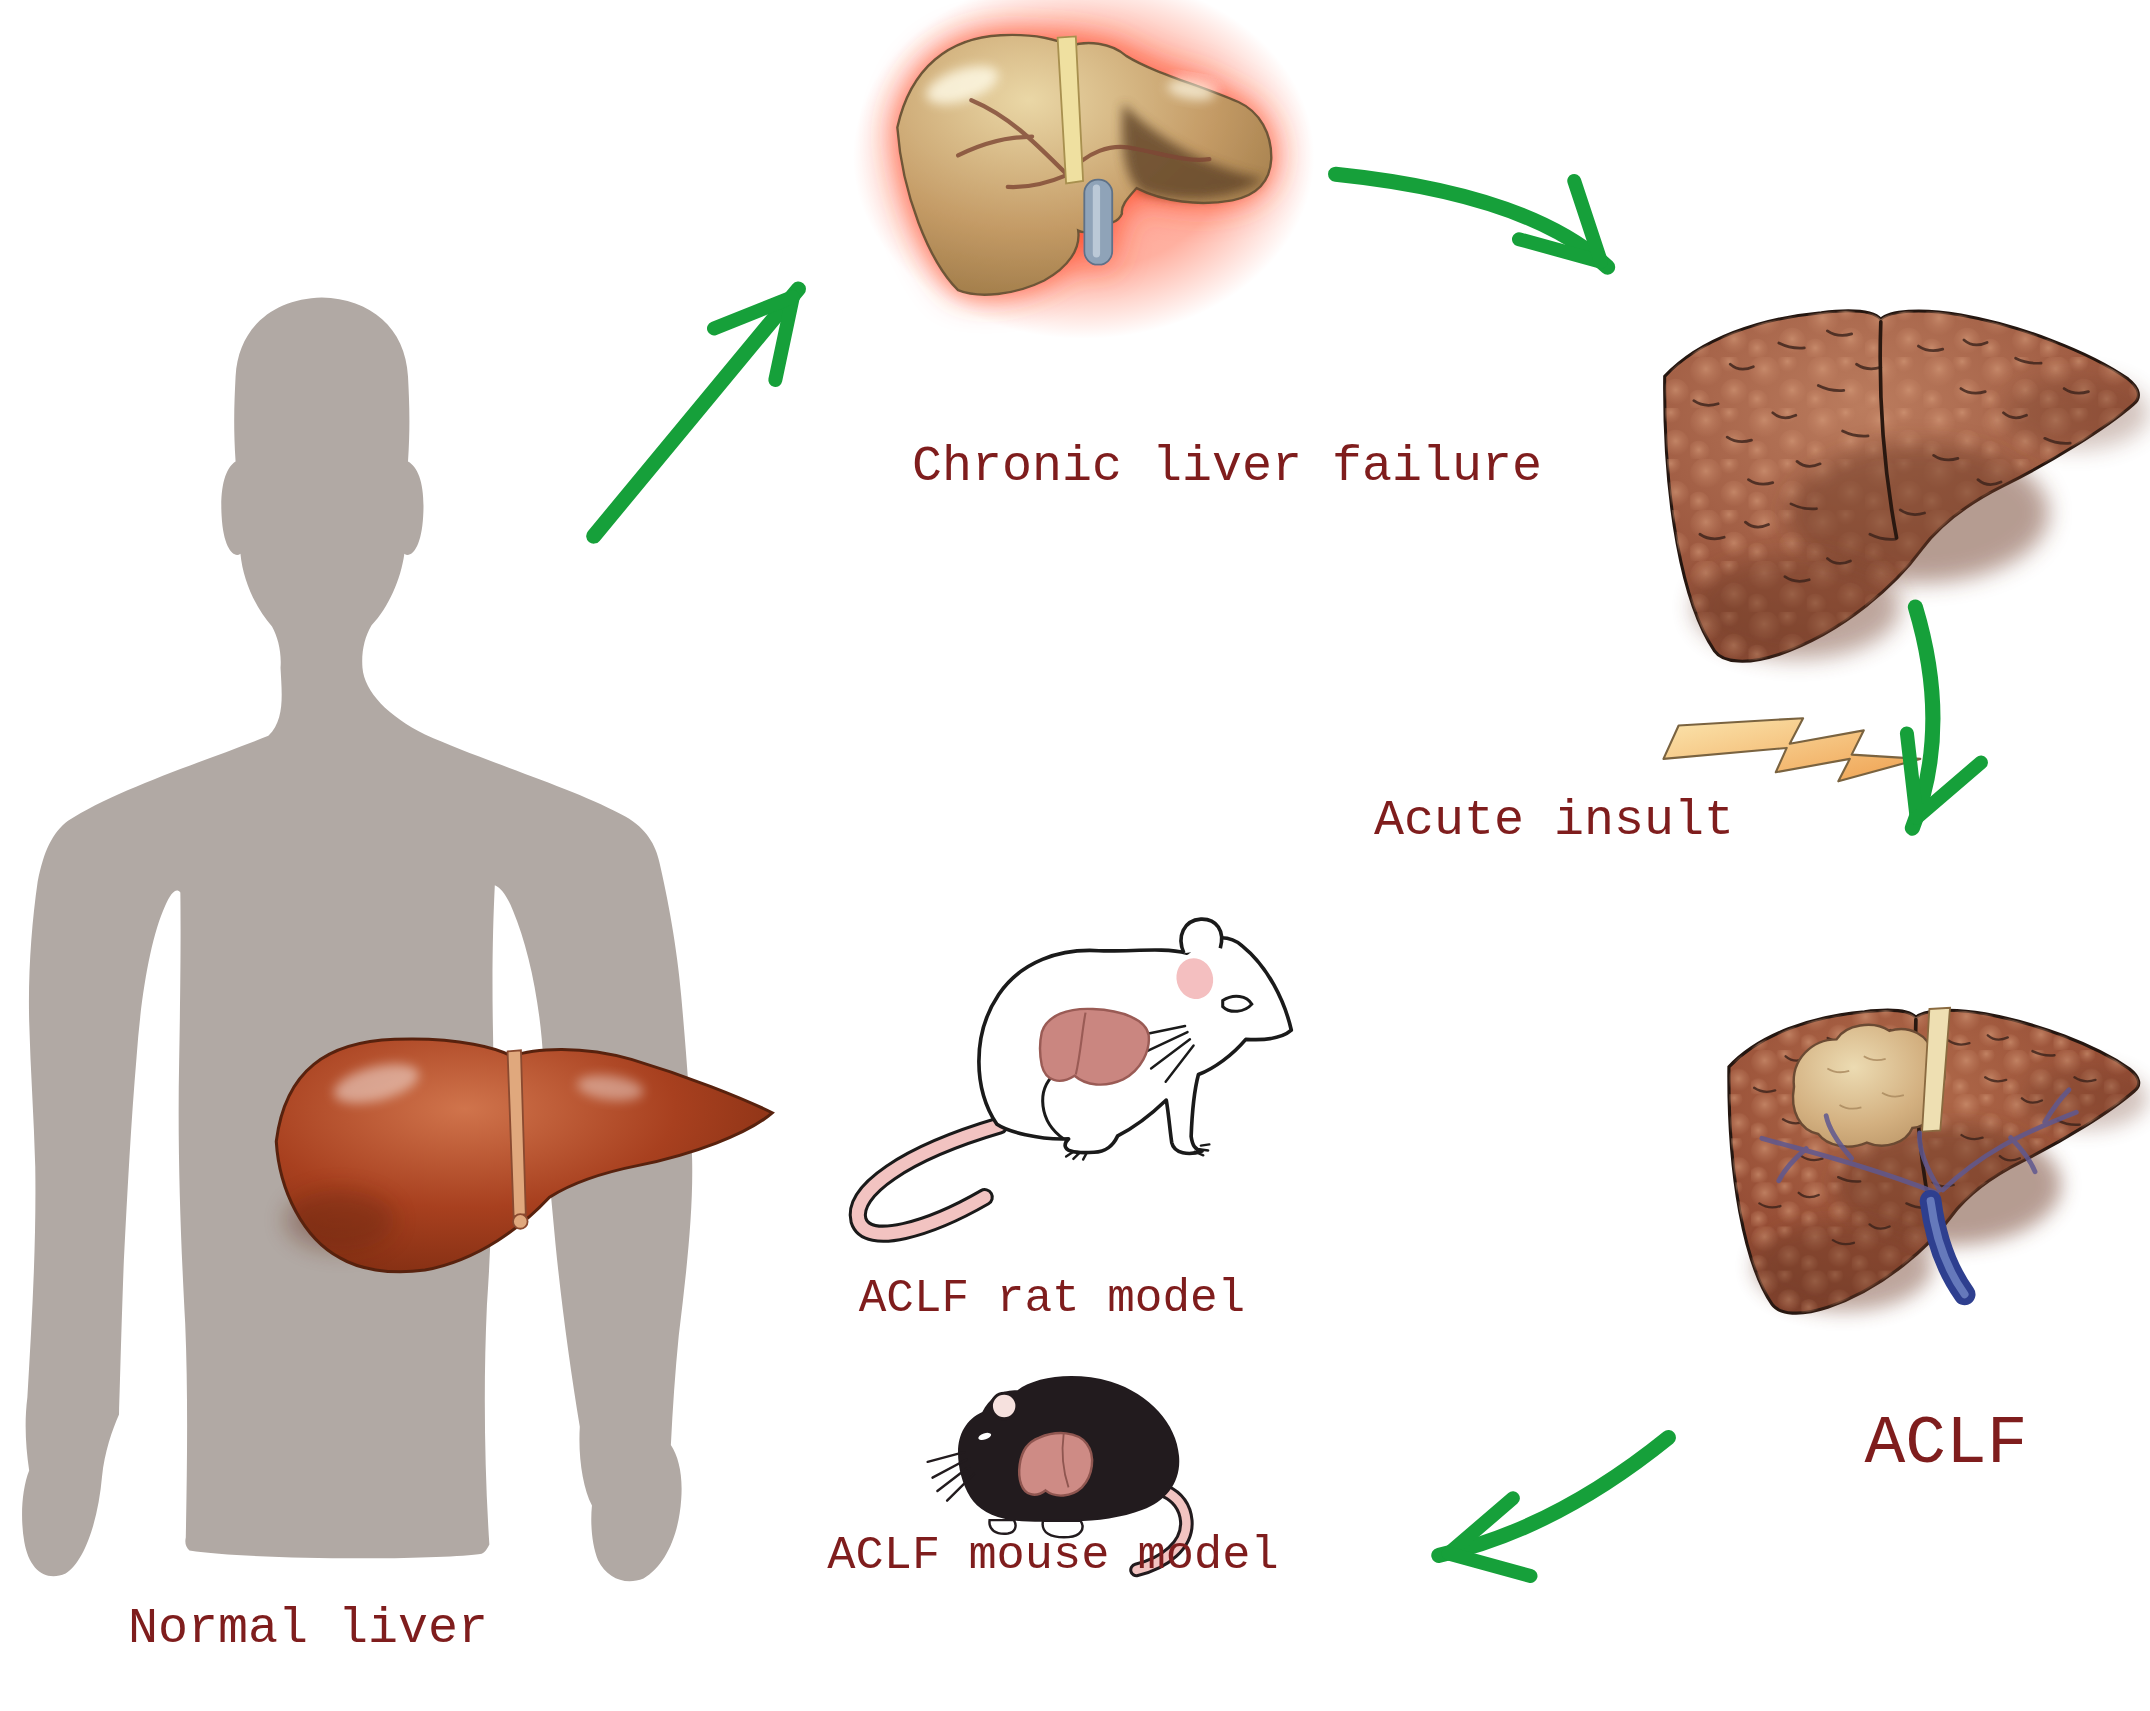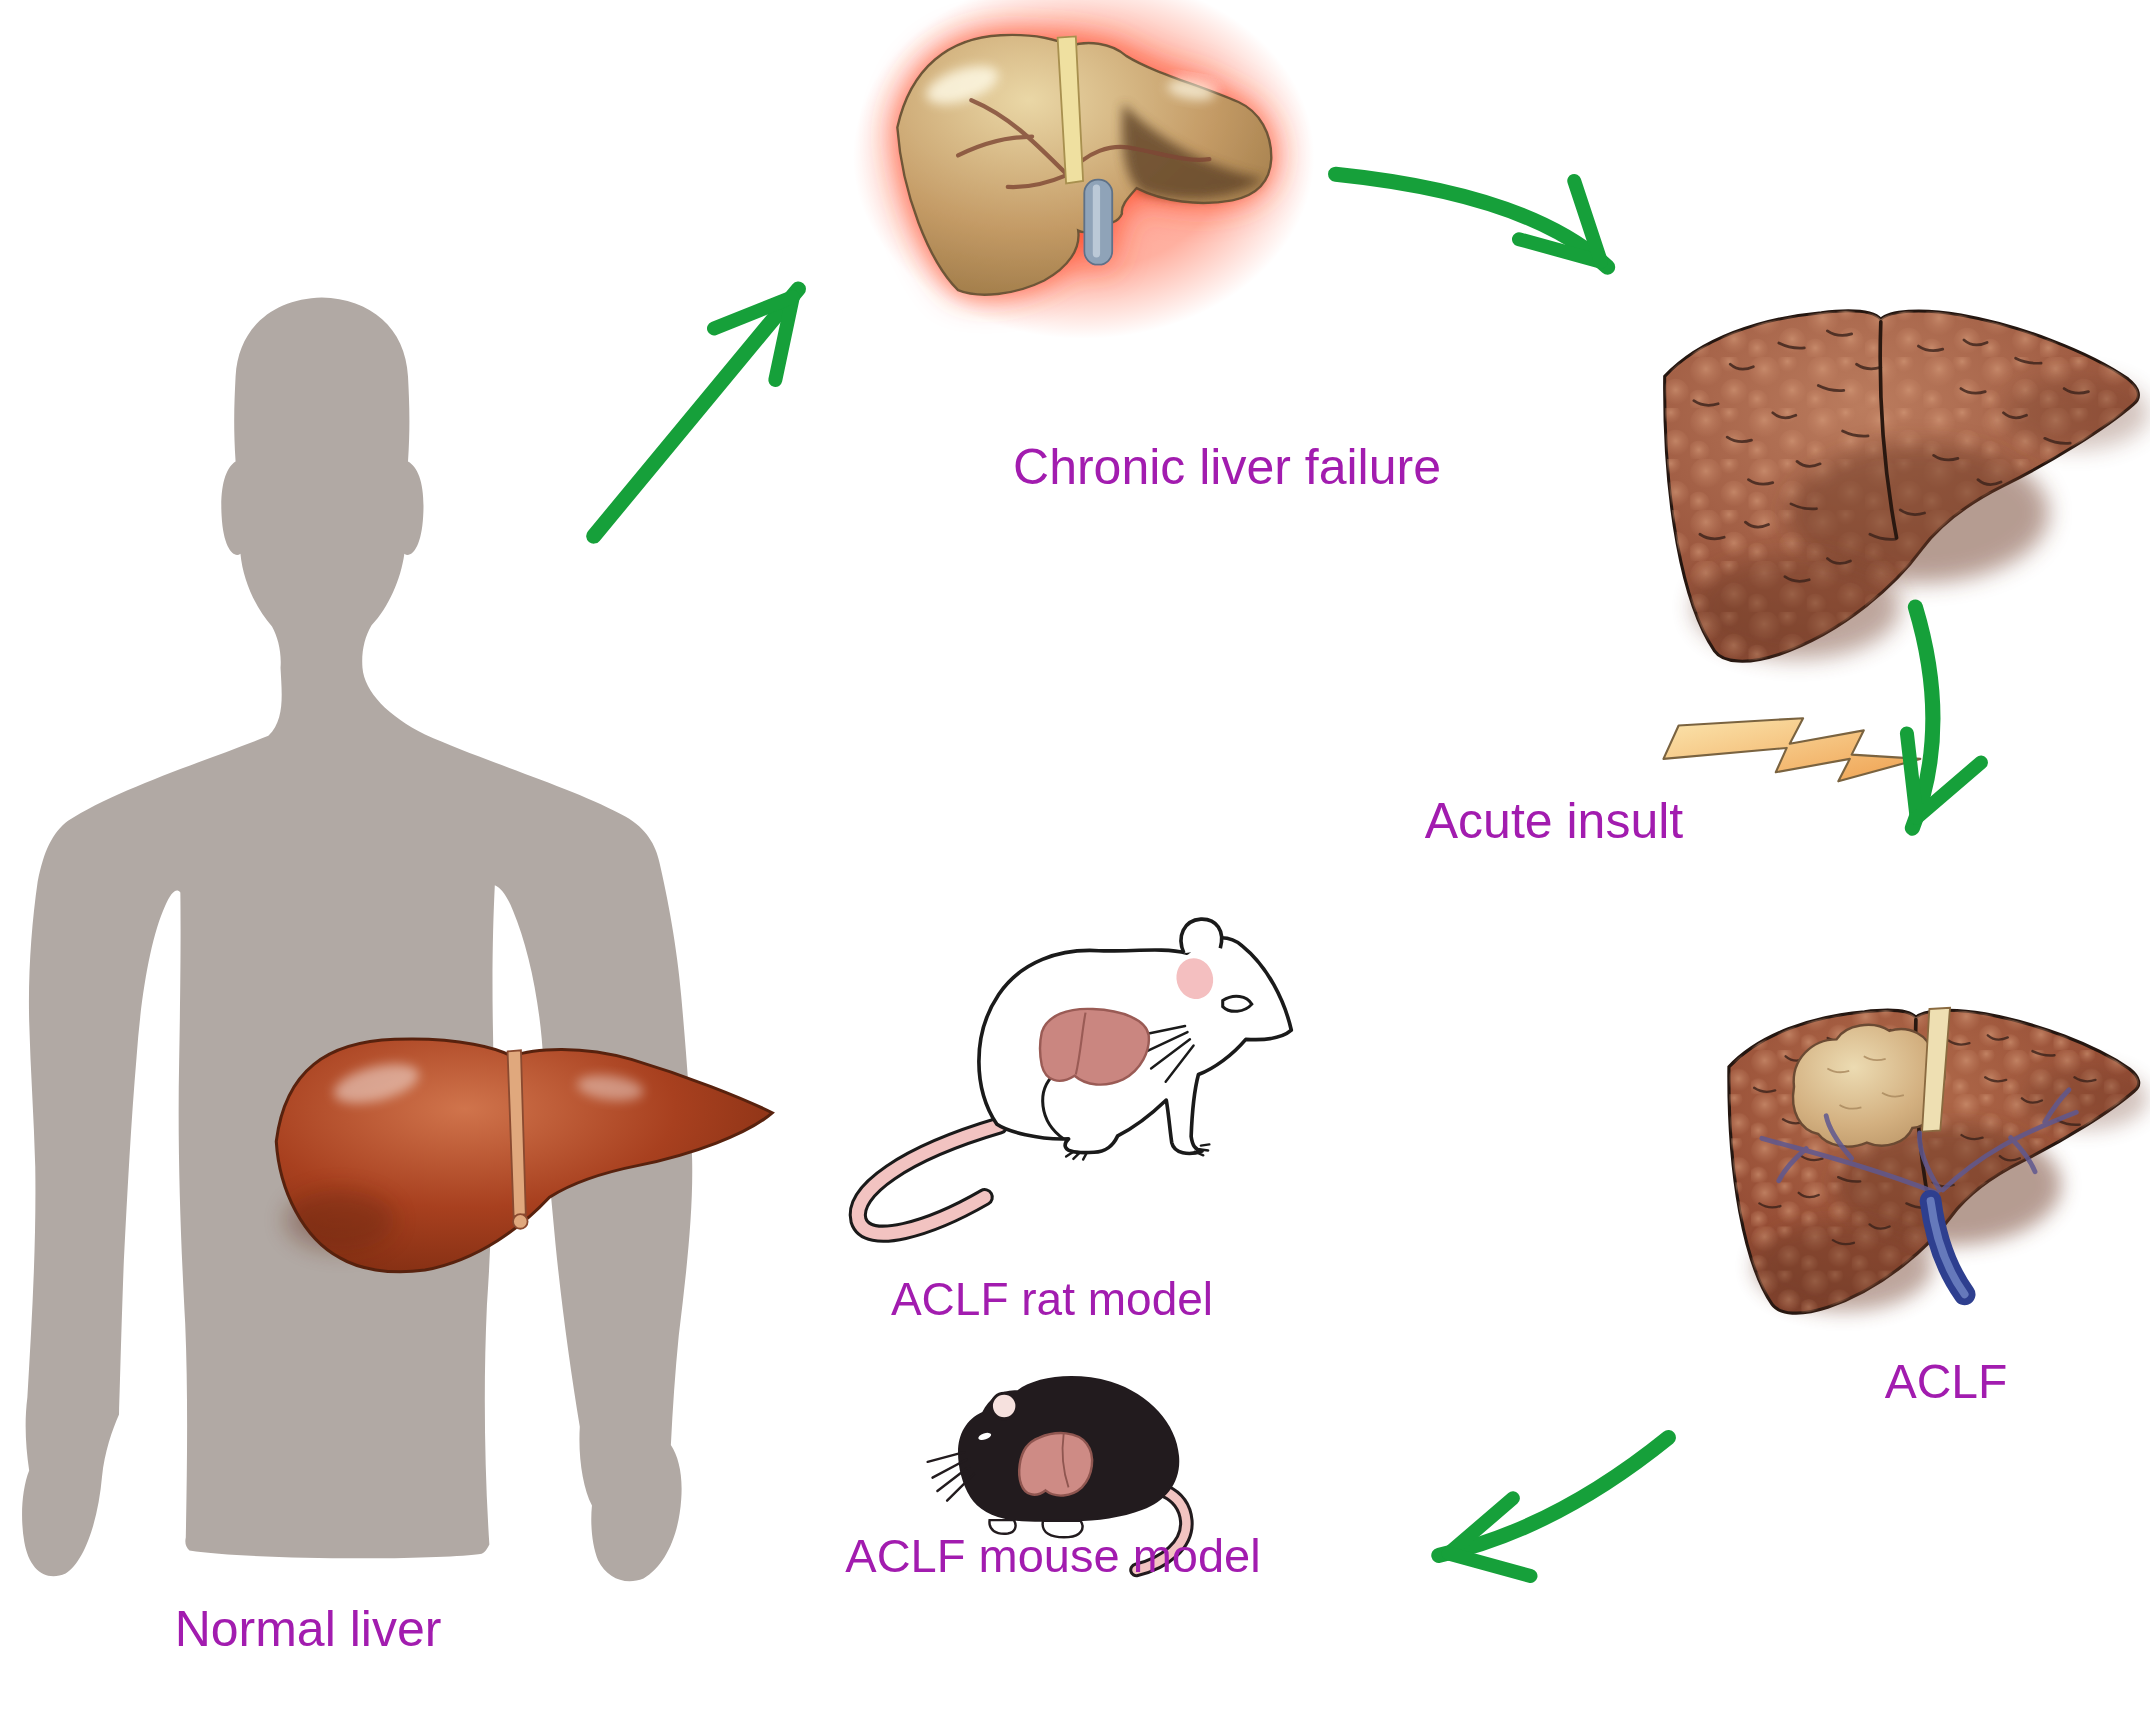--- a/index.html
+++ b/index.html
@@ -1,24 +1,24 @@
 <!DOCTYPE html>
 <html style="font-size:9.7px"><head>
 <meta charset="utf-8">
 <style>
   html,body{margin:0;padding:0;background:#ffffff;}
   .canvas{position:relative;width:2151px;height:1712px;background:#ffffff;overflow:hidden;
           font-family:"Liberation Sans", sans-serif;}
   .art{position:absolute;left:0;top:0;width:2151px;height:1712px;}
-  .lbl{position:absolute;color:#a21caf;white-space:nowrap;line-height:1;
-       transform:translateX(-50%);letter-spacing:0px;}
+  .lbl{position:absolute;color:#7f1d1d;white-space:nowrap;line-height:1;
+       transform:translateX(-50%);letter-spacing:0px;font-family:Liberation Mono, monospace;}
   .lbl-chronic {left:1227px;top:442px;font-size:50px;}
   .lbl-acute   {left:1554px;top:796px;font-size:50px;}
   .lbl-normal  {left:308px; top:1586px;font-size:50px;margin-top:18px;}
-  .lbl-aclf    {left:1946px;top:1358px;font-size:48px;}
+  .lbl-aclf    {left:1946px;top:1410px;font-size:68px;}
   .lbl-rat     {left:1052px;top:1276px;font-size:46px;}
   .lbl-mouse   {left:1053px;top:1532px;font-size:47px;}
   .lbl-animal  {left:1077px;top:1652px;font-size:53px;}
 </style>
 </head>
 <body>
 
 <div class="canvas">
 
 <svg class="art" viewBox="0 0 3543 2820" xmlns="http://www.w3.org/2000/svg">

